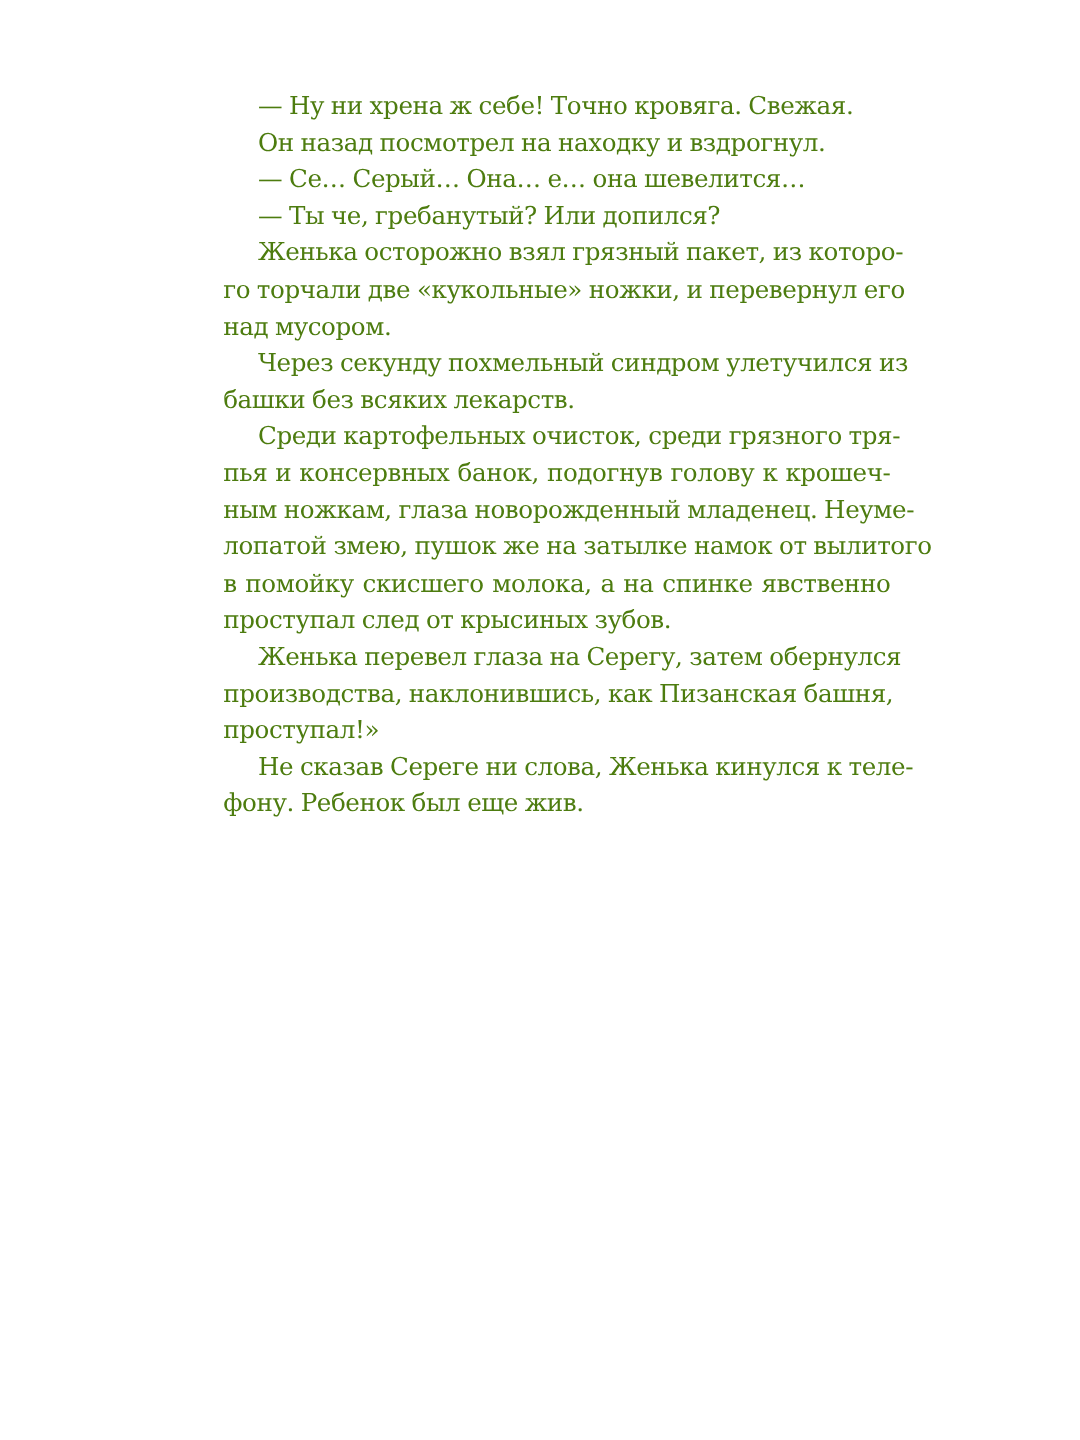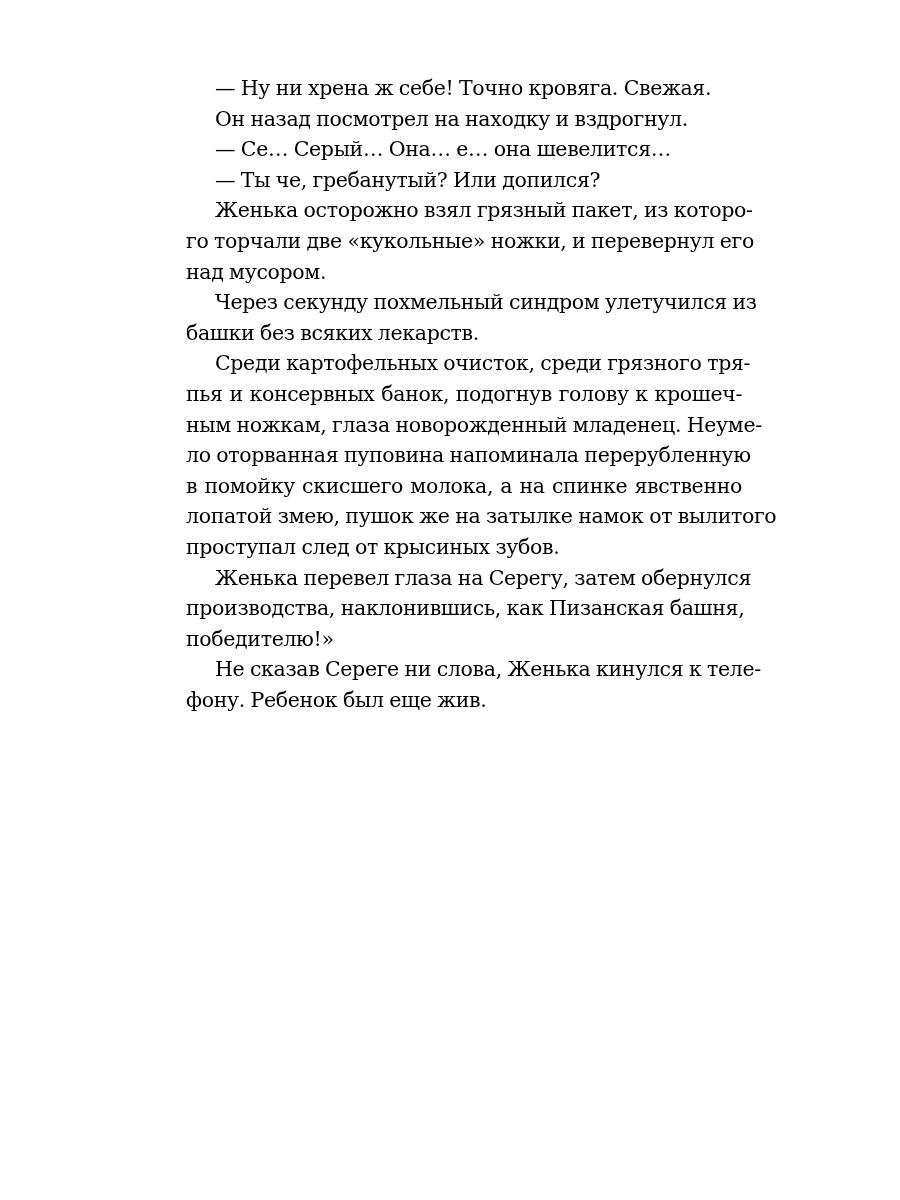--- a/index.html
+++ b/index.html
@@ -14,21 +14,21 @@
       overflow: hidden;
     }
     .page {
       position: absolute;
       left: 186px;
       top: 73px;
       width: 556px;
       font-family: "DejaVu Serif", "Liberation Serif", serif;
       font-size: 20.5px;
       line-height: 30.6px;
-      color: #000000;
+      color: #4d7c0f;
       letter-spacing: -0.35px;
       word-spacing: -0.5px;
     }
     .line {
       display: block;
       white-space: nowrap;
       text-align: justify;
       text-align-last: justify;
       height: 30.6px;
       overflow: visible;
@@ -69,30 +69,29 @@
 
   <div>
     <span class="line indent">Через секунду похмельный синдром улетучился из</span>
     <span class="line last">башки без всяких лекарств.</span>
   </div>
 
   <div>
     <span class="line indent">Среди картофельных очисток, среди грязного тря-</span>
     <span class="line">пья и консервных банок, подогнув голову к крошеч-</span>
     <span class="line">ным ножкам, глаза новорожденный младенец. Неуме-</span>
-    <span class="line">ло оторванная пуповина напоминала перерубленную</span>
+    <span class="line">лопатой змею, пушок же на затылке намок от вылитого</span>
     <span class="line">в помойку скисшего молока, а на спинке явственно</span>
-    <span class="line">лопатой змею, пушок же на затылке намок от вылитого</span>
     <span class="line last">проступал след от крысиных зубов.</span>
   </div>
 
   <div>
     <span class="line indent">Женька перевел глаза на Серегу, затем обернулся</span>
     <span class="line">производства, наклонившись, как Пизанская башня,</span>
-    <span class="line last">победителю!»</span>
+    <span class="line last">проступал!»</span>
   </div>
 
   <div>
     <span class="line indent">Не сказав Сереге ни слова, Женька кинулся к теле-</span>
     <span class="line last">фону. Ребенок был еще жив.</span>
   </div>
 
 </div>
 
 </body></html>

